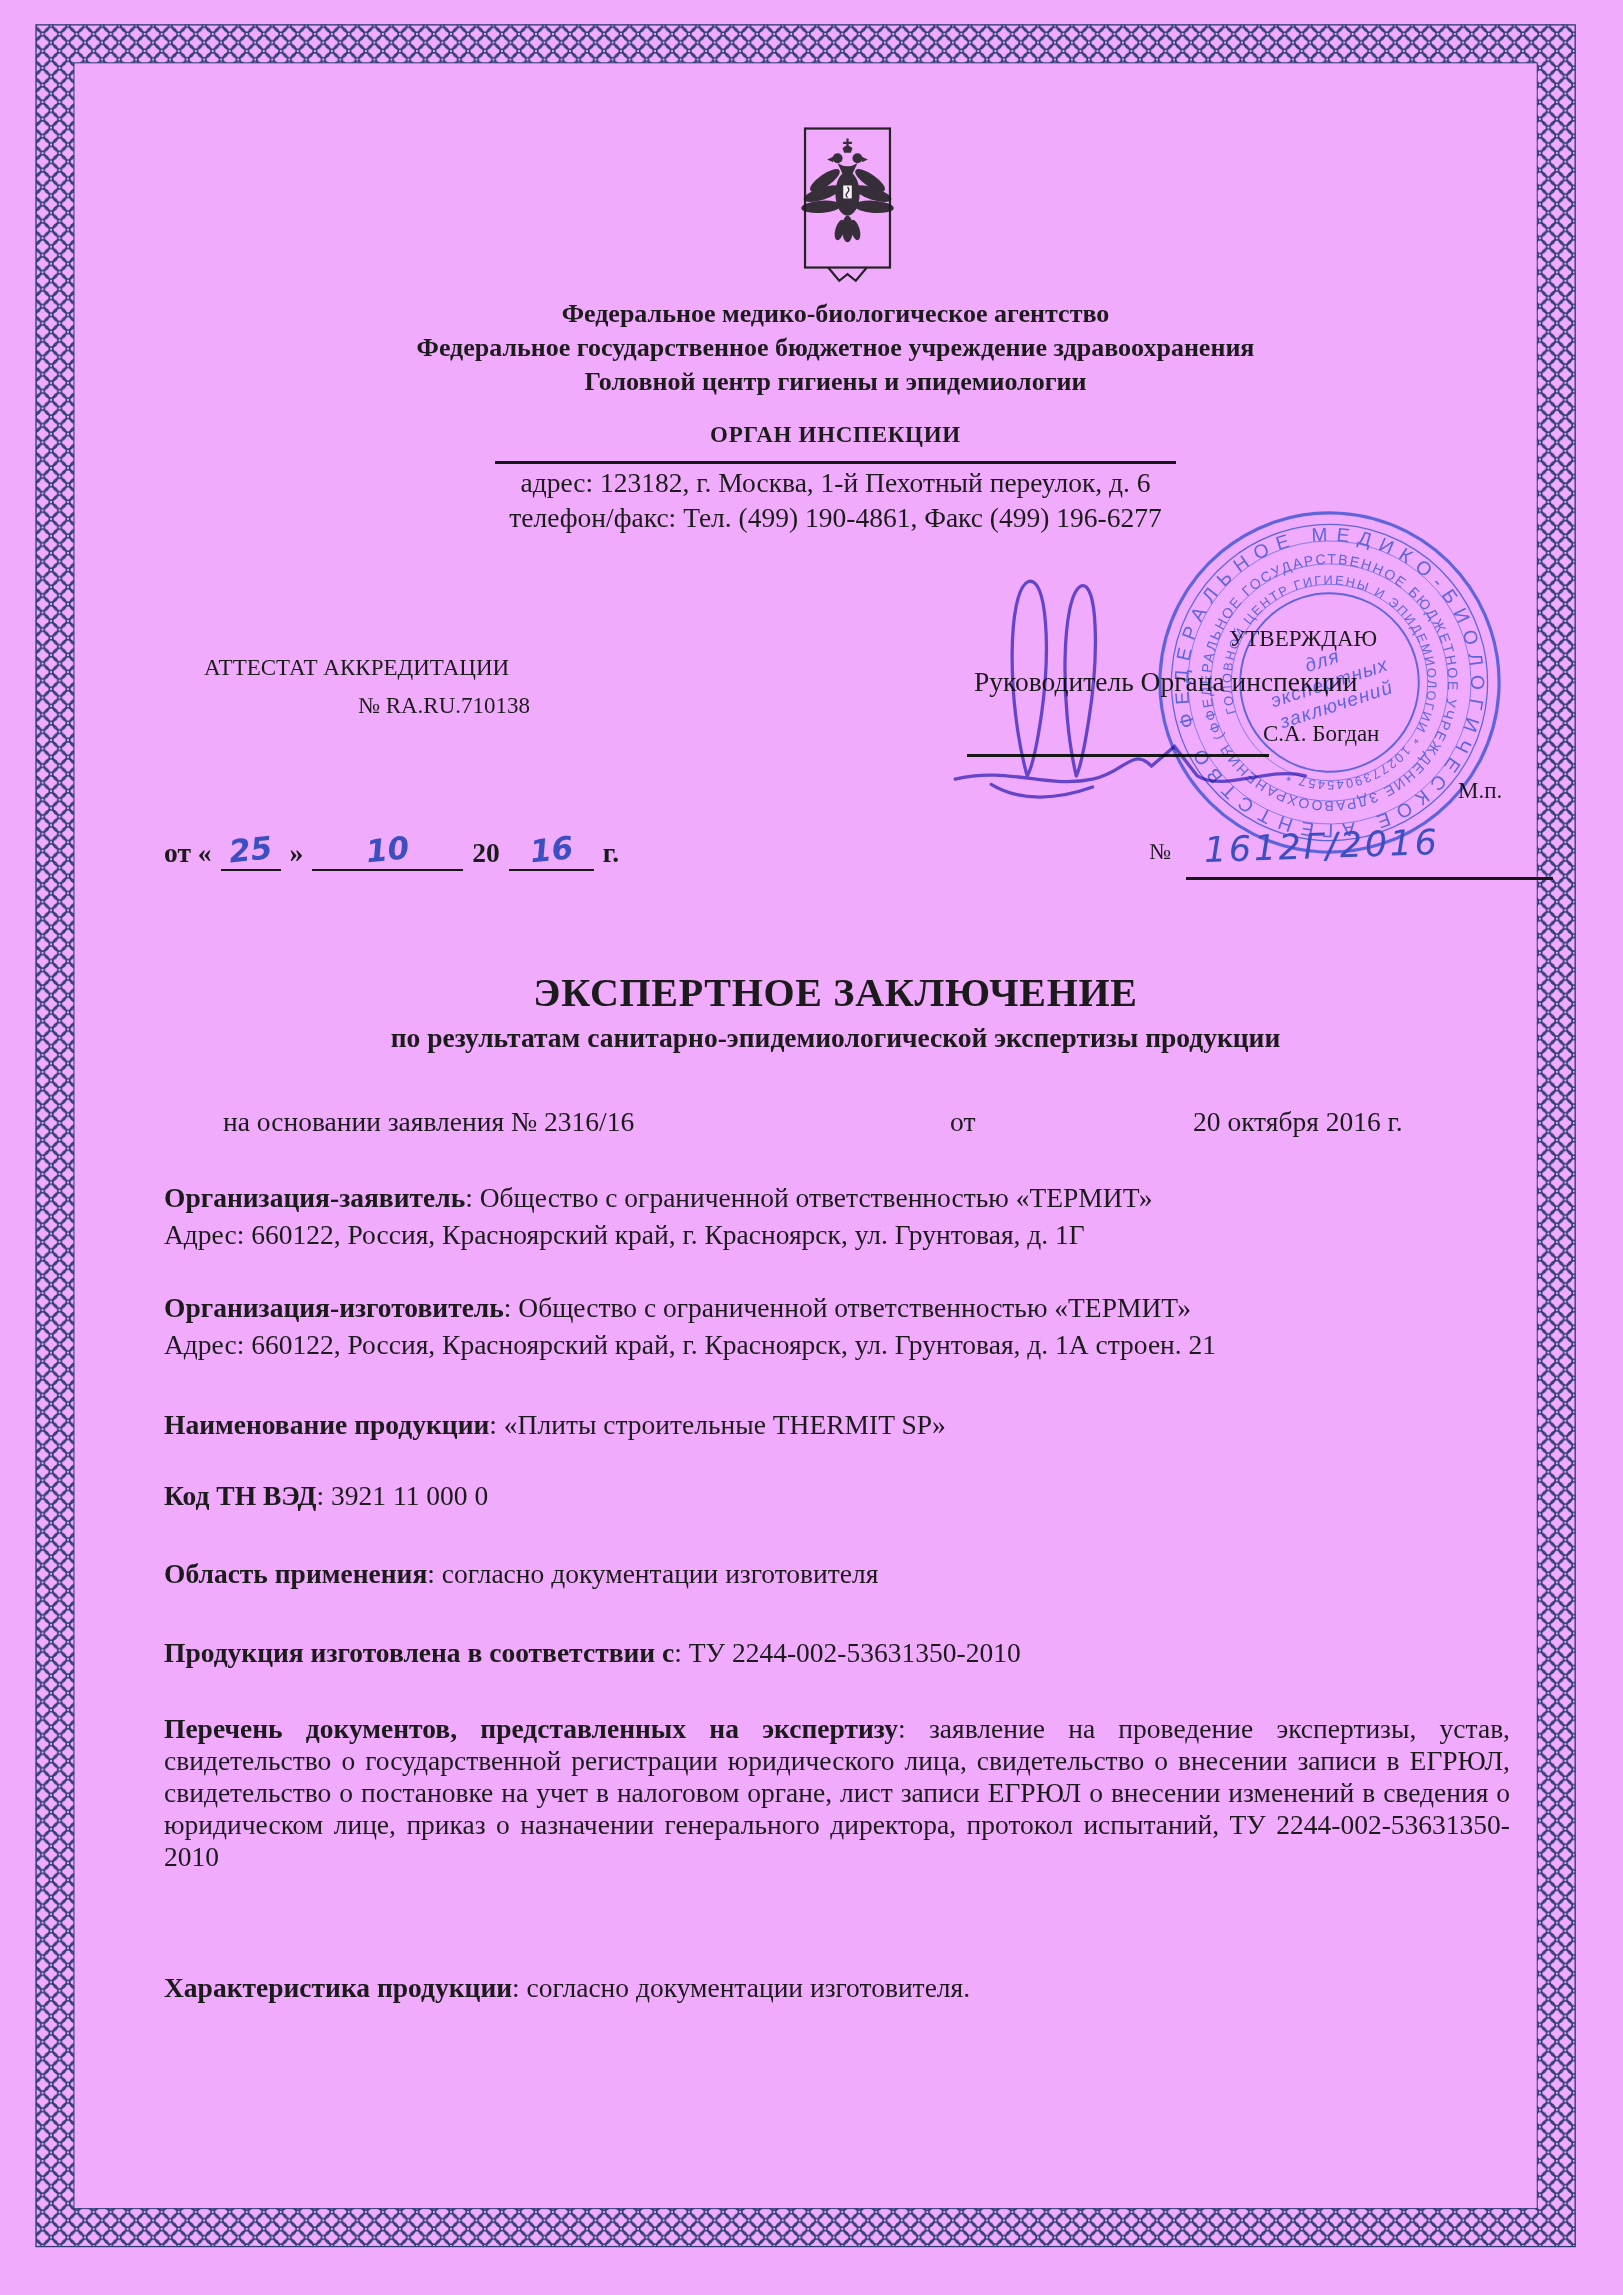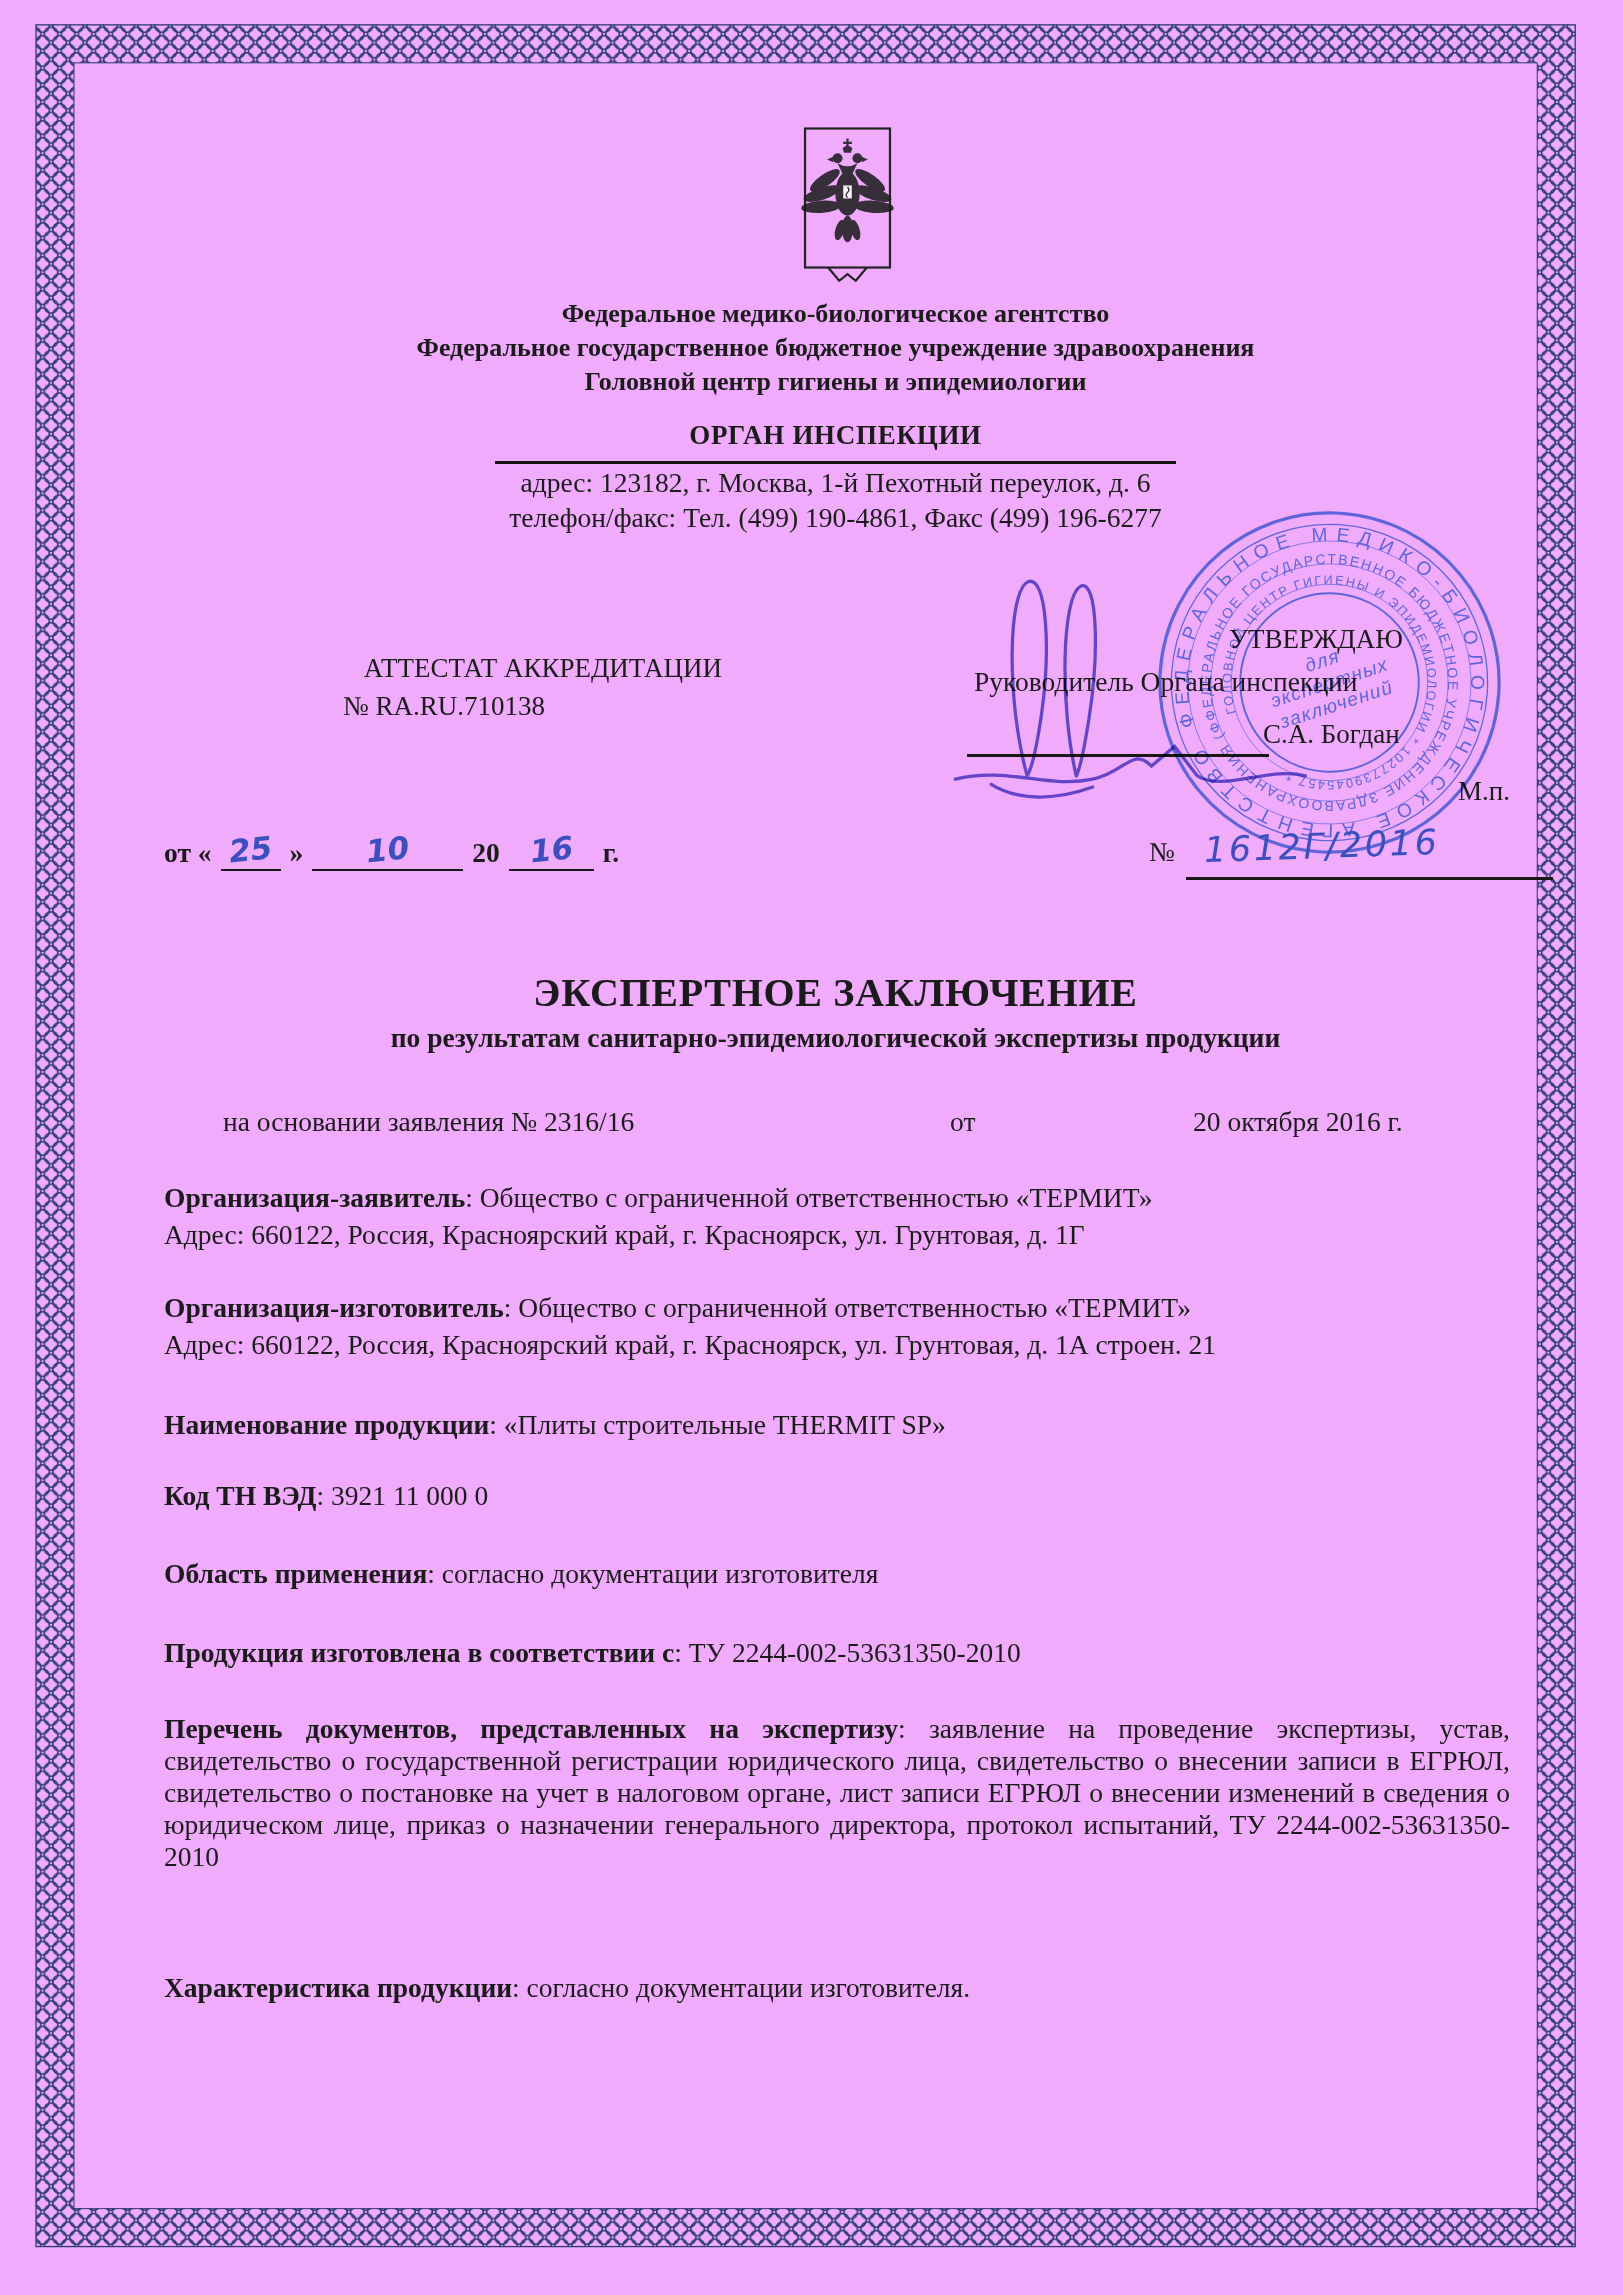--- a/index.html
+++ b/index.html
@@ -5,21 +5,21 @@
   html,body{margin:0;padding:0;background:#ffffff;}
   .page{
     position:relative;width:1623px;height:2295px;background:#f0abfc;
     font-family:"Liberation Serif", serif;color:#1b1b1b;overflow:hidden;
   }
   .abs{position:absolute;}
   .ctr{left:164px;width:1343px;text-align:center;}
   .b{font-weight:bold;}
   .f40{font-size:26px;line-height:31px;}
   .f42{font-size:27.5px;line-height:34px;}
-  .f45{font-size:27px;line-height:34px;}
+  .f45{font-size:23px;line-height:34px;}
   .f61{font-size:40px;line-height:43px;letter-spacing:0.7px;}
   .rule{background:#151515;height:2.6px;}
   .sigline{background:#181818;height:2.6px;}
   .hw{
     font-family:"DejaVu Sans", sans-serif;font-style:italic;color:#3c4ec0;
     display:inline-block;
   }
   .date-row{display:flex;align-items:center;gap:9px;font-weight:bold;}
   .slot{
     display:inline-block;border-bottom:2.6px solid #161616;text-align:center;
@@ -82,21 +82,21 @@
 
   <div class="abs ctr b f40" style="top:298px">Федеральное медико-биологическое агентство</div>
   <div class="abs ctr b f40" style="top:332px">Федеральное государственное бюджетное учреждение здравоохранения</div>
   <div class="abs ctr b f40" style="top:366px">Головной центр гигиены и эпидемиологии</div>
 
   <div class="abs ctr b f45" style="top:418px;letter-spacing:0.7px">ОРГАН ИНСПЕКЦИИ</div>
   <div class="abs rule" style="left:495px;top:461px;width:681px"></div>
   <div class="abs ctr f42" style="top:466px">адрес: 123182, г. Москва, 1-й Пехотный переулок, д. 6</div>
   <div class="abs ctr f42" style="top:501px">телефон/факс: Тел. (499) 190-4861, Факс (499) 196-6277</div>
 
-  <div class="abs f45" style="left:198px;top:651px;width:524px;text-align:right">АТТЕСТАТ АККРЕДИТАЦИИ</div>
+  <div class="abs f45" style="left:204px;top:651px;width:524px;text-align:left">АТТЕСТАТ АККРЕДИТАЦИИ</div>
   <div class="abs f45" style="left:182px;top:689px;width:524px;text-align:center">№ RA.RU.710138</div>
 
   <div class="abs f45" style="left:1229px;top:622px">УТВЕРЖДАЮ</div>
   <div class="abs f42" style="left:974px;top:665px">Руководитель Органа инспекции</div>
   <div class="abs f45" style="left:1263px;top:717px">С.А. Богдан</div>
   <div class="abs sigline" style="left:967px;top:754px;width:302px"></div>
   <div class="abs f45" style="left:1458px;top:774px">М.п.</div>
 
   <svg class="abs stamp-svg" style="left:1151px;top:504px;opacity:.85" width="357" height="357" viewBox="-280 -280 560 560" aria-hidden="true">
     <g transform="rotate(-18)" stroke="#4b82d8" fill="none">

